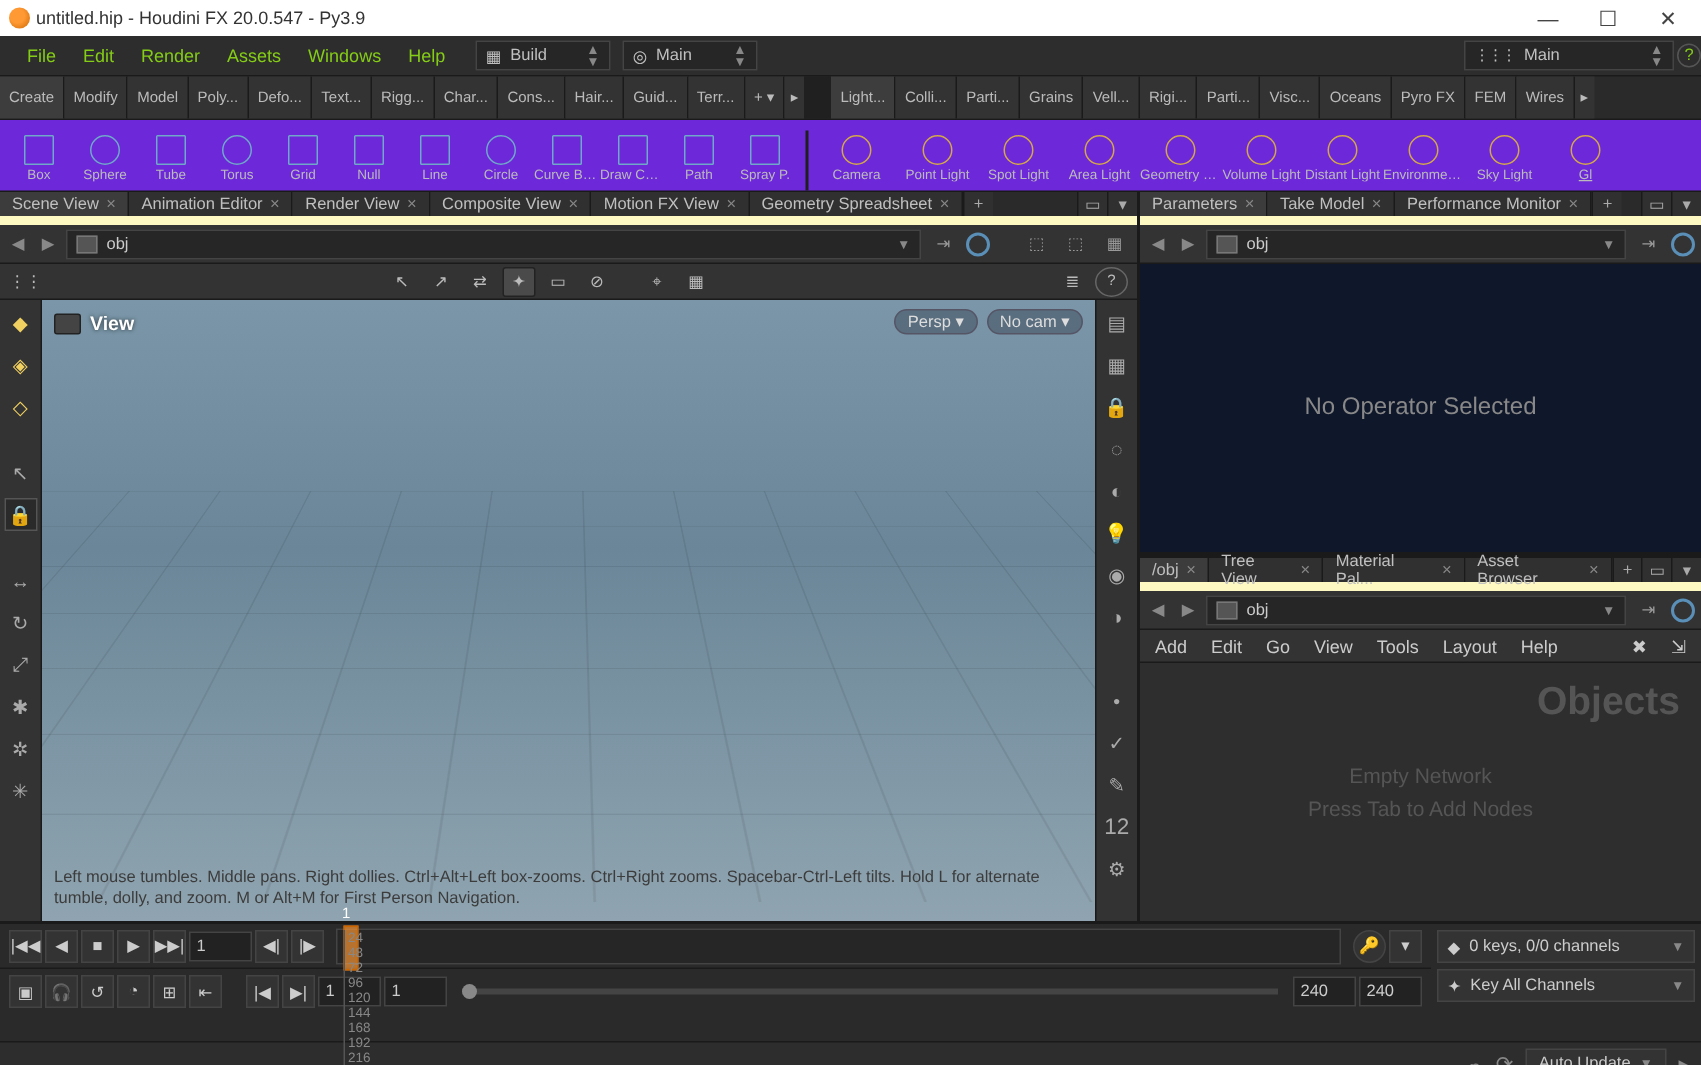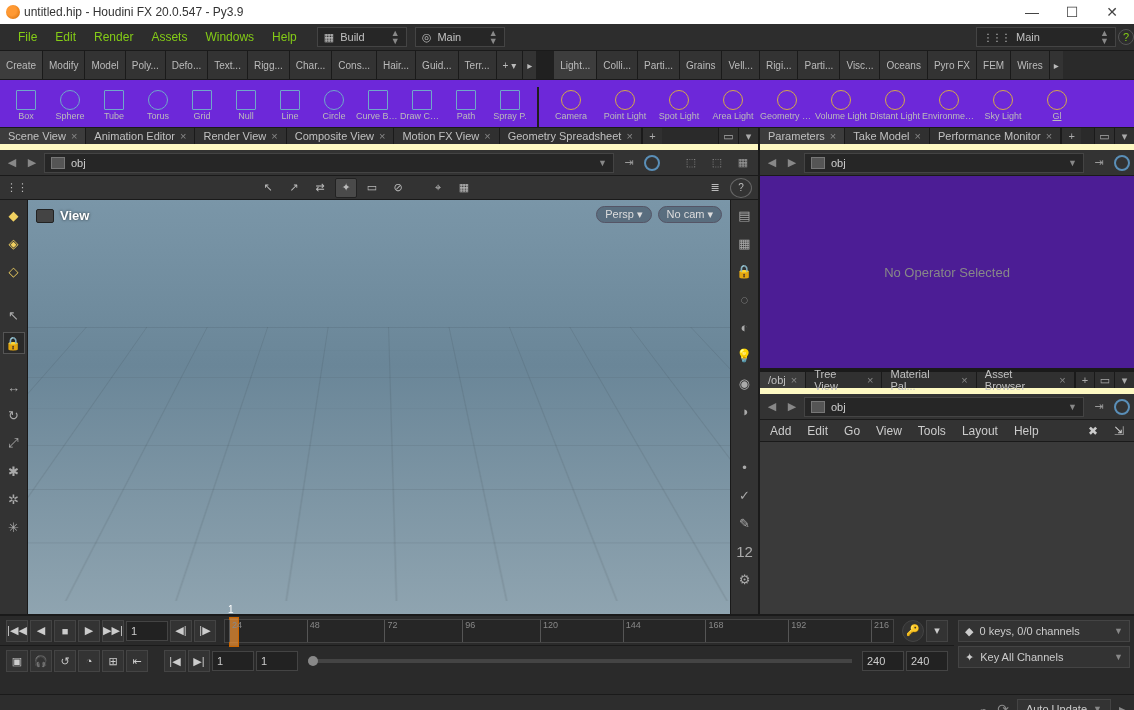--- a/index.html
+++ b/index.html
@@ -77,39 +77,39 @@
 }
 .viewport .vlabel { position:absolute; top:8px; left:8px; display:flex; align-items:center; gap:6px; color:#fff; font-weight:bold; font-size:13px; text-shadow: 0 0 3px #000a; }
 .viewport .camicon { width:18px; height:14px; background:#444; border:1px solid #222; border-radius:2px; }
 .viewport .rbtns { position:absolute; top:6px; right:8px; display:flex; gap:6px; }
 .viewport .rbtn { padding: 1px 8px; border:1px solid #556; border-radius:10px; background:#4a5a6aaa; color:#ddd; font-size:11px;}
 .viewport .hint { position:absolute; bottom:8px; left:8px; right:8px; color:#3c3c3c; font-size:11px; line-height:14px;}
 .righttools { width:28px; background:#333; display:flex; flex-direction:column; align-items:center; padding-top:4px; gap:6px; border-left:1px solid #1a1a1a;}
 .righttools div { width:22px; height:22px; display:flex; align-items:center; justify-content:center; color:#aaa; font-size:13px;}
 
 
-.params-body { flex:1; display:flex; align-items:center; justify-content:center; color:#888; font-size:13px; background:#4c1d95;}
+.params-body { flex:1; display:flex; align-items:center; justify-content:center; color:#888; font-size:16px; background:#0f172a;}
 
 
 .hsplit { height:4px; background:#1a1a1a; }
 
 
 .netmenu { height:22px; background:#333; display:flex; align-items:center; padding: 0 10px; gap:16px; font-size:12px; color:#ccc; border-bottom:1px solid #1a1a1a;}
 .netmenu .nmspacer { flex:1; }
 .networkview { flex:1; background:#2e2e2e; position:relative; display:flex; align-items:center; justify-content:center; flex-direction:column; }
 .networkview .title { position:absolute; top:10px; right:14px; font-size:26px; font-weight:bold; color:#555;}
 .networkview .empty { color:#555; font-size:14px; text-align:center; line-height:22px;}
 
 
 .playbar { height: 80px; background:#2a2a2a; border-top:2px solid #1a1a1a; display:flex; flex-direction:column;}
 .playrow { height:30px; display:flex; align-items:center; padding:0 6px; gap:2px; border-bottom:1px solid #1a1a1a;}
 .playbtn { width:22px; height:22px; background:#333; border:1px solid #444; display:flex; align-items:center; justify-content:center; color:#ccc; font-size:11px;}
 .framefield { width:42px; height:20px; background:#222; border:1px solid #444; color:#ccc; font-size:11px; padding:0 4px; display:flex; align-items:center;}
 .timeline { flex:1; height:24px; background:#262626; border:1px solid #444; position:relative; margin: 0 6px;}
-.timeline .ticks { position:absolute; inset:0; display:flex; justify-content:space-between; padding:0 4px;}
+.timeline .ticks { position:absolute; inset:0; display:flex; justify-content:space-between; padding:0 4px;flex-direction:column;}
 .timeline .ticks span { font-size:9px; color:#888; border-left:1px solid #555; padding-left:2px; }
 .timeline .cursor { position:absolute; left:4px; top:-3px; width:10px; height:30px; background:#ff9933aa; border:1px solid #cc6600;}
 .playrow2 { height:30px; display:flex; align-items:center; padding:0 6px; gap:2px;}
 .slider { flex:1; height:4px; background:#444; margin:0 8px; position:relative;}
 .slider .knob { width:10px; height:10px; background:#888; border-radius:50%; position:absolute; top:-3px; left:0;}
 .right-play-col { width:180px; display:flex; flex-direction:column; gap:4px; padding: 4px;}
 .keybtn { height:22px; background:#333; border:1px solid #444; display:flex; align-items:center; padding:0 6px; font-size:11px; color:#ccc; gap:6px;}
 .keybtn .karrow { margin-left:auto; font-size:9px; color:#888;}
 
 
@@ -387,20 +387,21 @@
       <div class="viewport">
         <div class="grid"></div>
         <div class="vlabel">
           <span class="camicon"></span>
           <span>View</span>
         </div>
         <div class="rbtns">
           <div class="rbtn"><span>Persp</span> ▾</div>
           <div class="rbtn"><span>No cam</span> ▾</div>
         </div>
+        <div class="hint">Left mouse tumbles. Middle pans. Right dollies. Ctrl+Alt+Left box-zooms. Ctrl+Right zooms. Spacebar-Ctrl-Left tilts. Hold L for alternate tumble, dolly, and zoom. M or Alt+M for First Person Navigation.</div>
       </div>
       <div class="righttools">
         <div>▤</div>
         <div>▦</div>
         <div>🔒</div>
         <div>◌</div>
         <div>◐</div>
         <div>💡</div>
         <div>◉</div>
         <div>◑</div>
@@ -495,20 +496,27 @@
         <div>Edit</div>
         <div>Go</div>
         <div>View</div>
         <div>Tools</div>
         <div>Layout</div>
         <div>Help</div>
         <div class="nmspacer"></div>
         <div>✖</div>
         <div>⇲</div>
       </div>
+      <div class="networkview">
+        <div class="title">Objects</div>
+        <div class="empty">
+          <div>Empty Network</div>
+          <div>Press Tab to Add Nodes</div>
+        </div>
+      </div>
     </div>
   </div>
 </div>
 
 <div class="playbar">
   <div style="display:flex; height:100%;">
     <div style="flex:1; display:flex; flex-direction:column;">
       <div class="playrow">
         <div class="playbtn">|◀◀</div>
         <div class="playbtn">◀</div>

